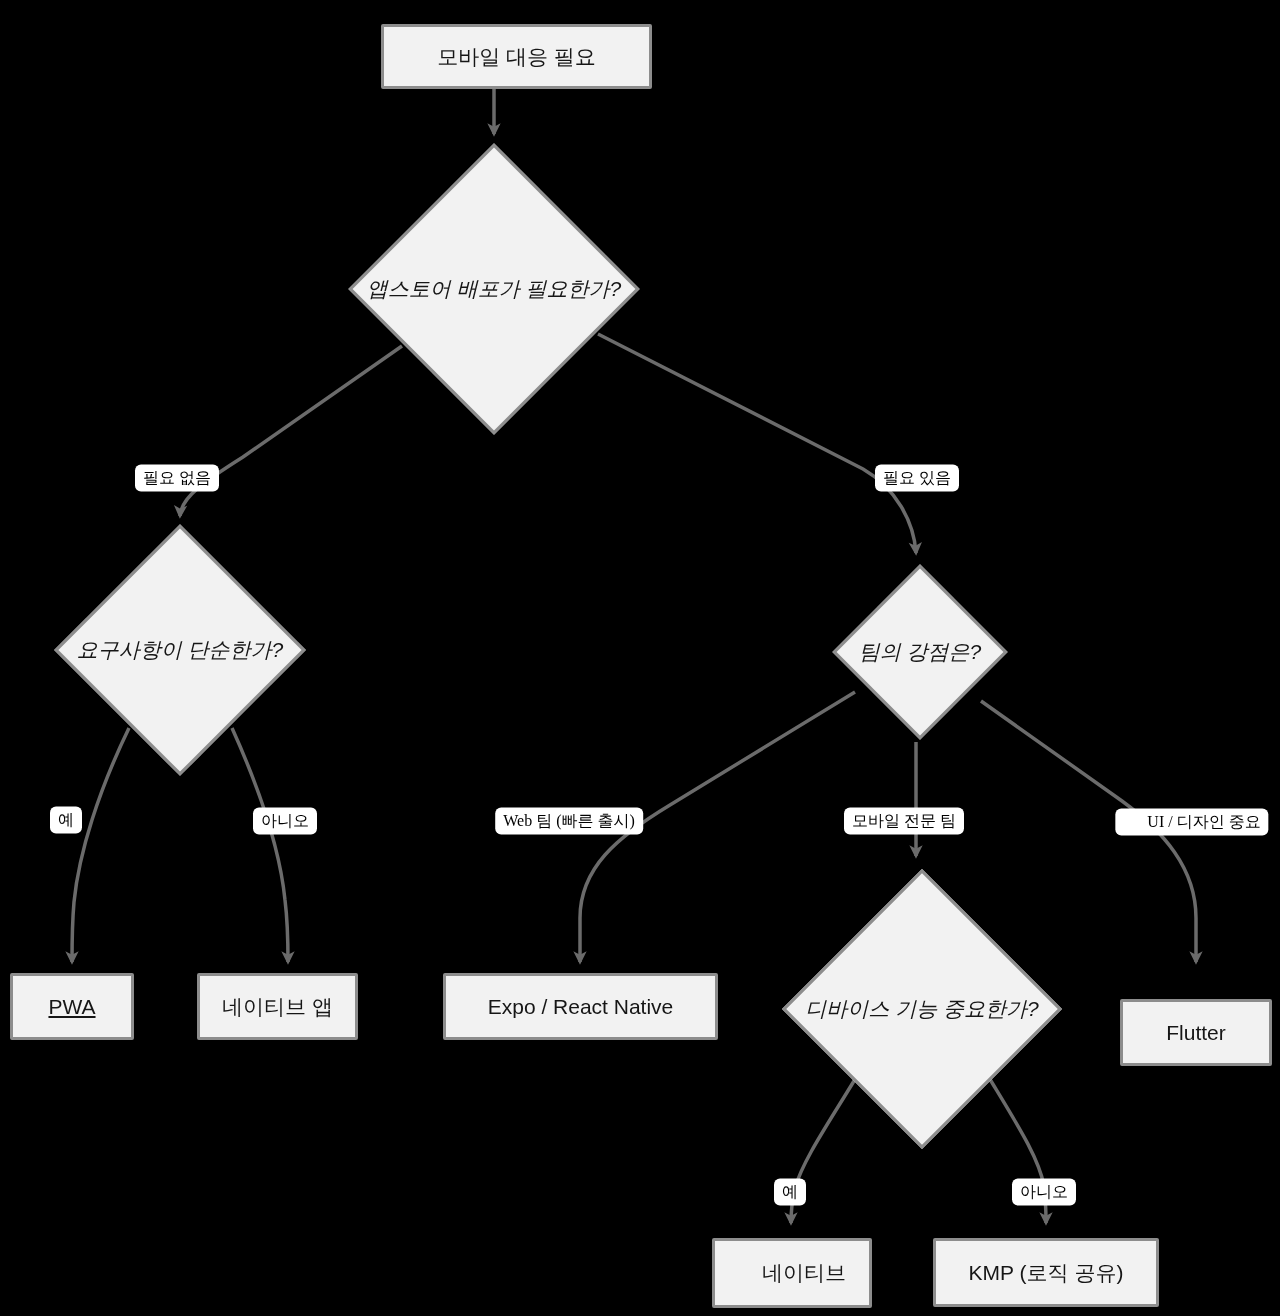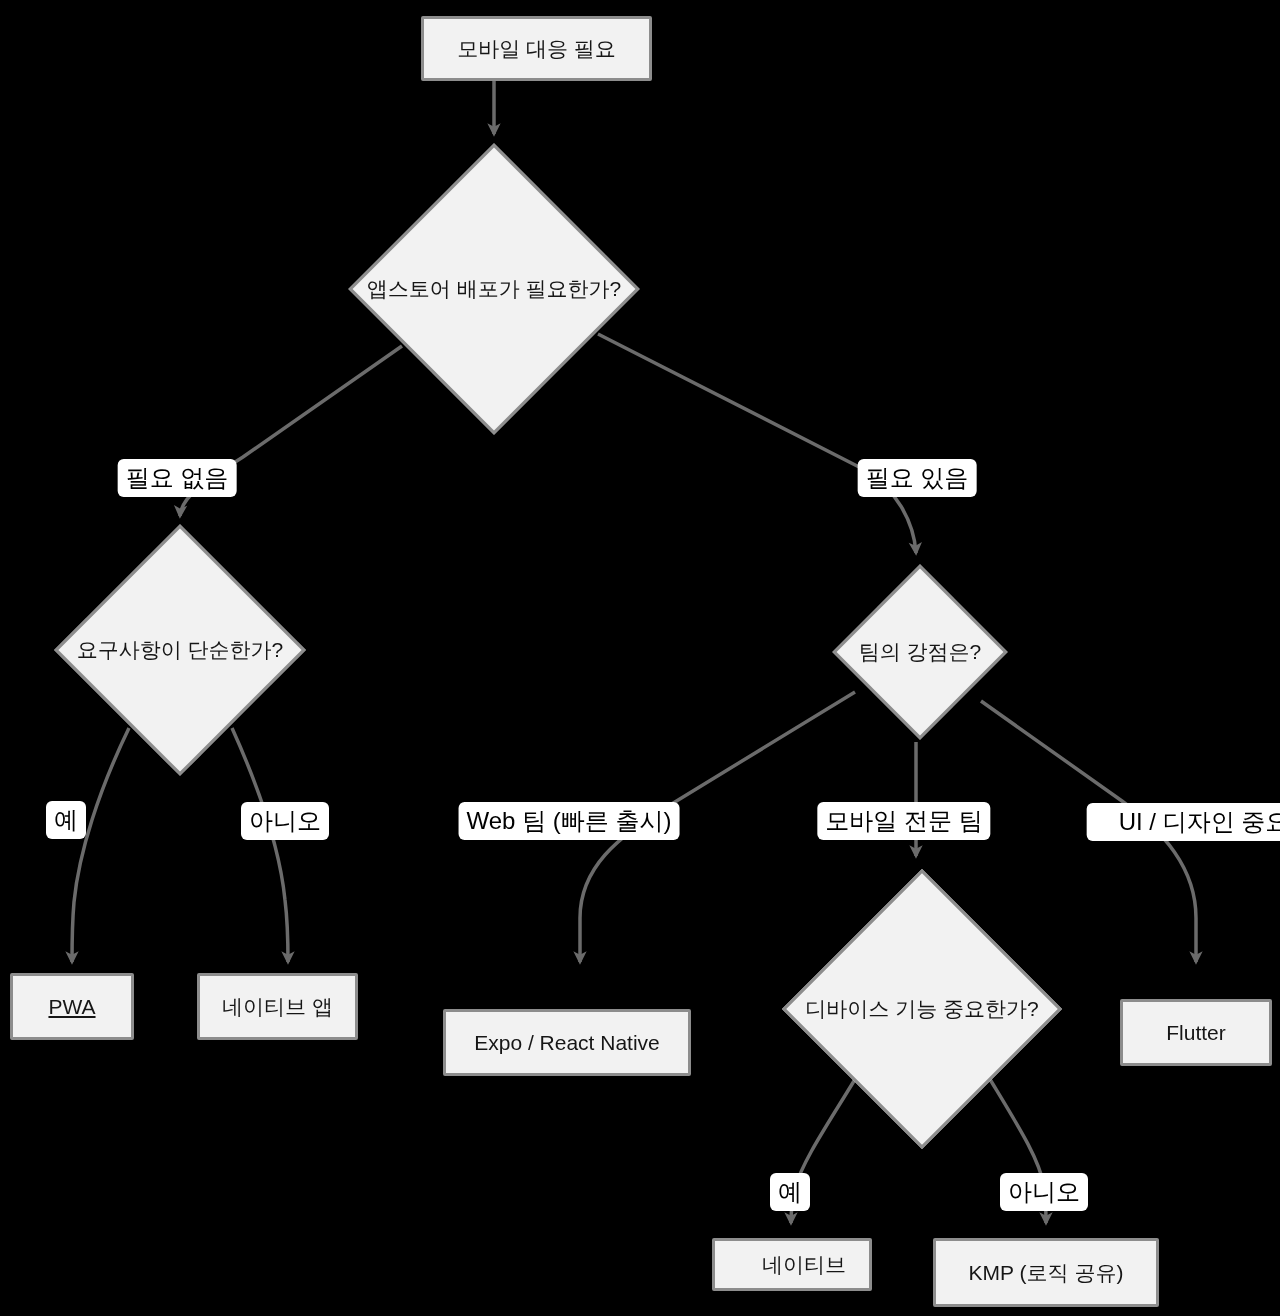--- a/index.html
+++ b/index.html
@@ -26,28 +26,29 @@
     background:#f2f2f2;
     border:3px solid #8d8d8d;
     transform:rotate(45deg);
     box-sizing:border-box;
   }
   .diamond-text{
     position:absolute;left:0;top:0;
     transform:translate(-50%,-50%);
     color:#161616;font-size:21px;white-space:nowrap;
     z-index:3;
+    font-style:italic;
   }
   .edge-label{
     position:absolute;z-index:4;
     transform:translate(-50%,-50%);
     background:#ffffff;
     border-radius:6px;
     padding:3px 8px;
-    color:#000;font-size:24px;white-space:nowrap;
+    color:#000;font-size:16px;white-space:nowrap;font-family:Liberation Serif, serif;
   }
 </style>
 </head>
 <body>
 
 <svg id="edges" width="1280" height="1316" viewBox="0 0 1280 1316">
   <defs>
     <marker id="arrow" viewBox="0 0 12 12" refX="9" refY="6" markerWidth="16" markerHeight="16" markerUnits="userSpaceOnUse" orient="auto">
       <path d="M1,1 L11,6 L1,11 L3.5,6 Z" fill="#6b6b6b"></path>
     </marker>
@@ -57,31 +58,31 @@
   <path class="edge-path" d="M 598 334 L 863 469 C 896 488 914 522 916 553" marker-end="url(#arrow)"></path>
   <path class="edge-path" d="M 129 728 C 99 790 79 852 74 902 C 72 925 72 945 72 962" marker-end="url(#arrow)"></path>
   <path class="edge-path" d="M 232 728 C 259 788 280 850 285 900 C 288 924 288 945 288 962" marker-end="url(#arrow)"></path>
   <path class="edge-path" d="M 855 692 L 670 805 C 617 837 580 868 580 918 L 580 962" marker-end="url(#arrow)"></path>
   <path class="edge-path" d="M 916 742 L 916 856" marker-end="url(#arrow)"></path>
   <path class="edge-path" d="M 981 701 L 1122 801 C 1163 831 1196 868 1196 918 L 1196 962" marker-end="url(#arrow)"></path>
   <path class="edge-path" d="M 857 1076 C 828 1124 803 1160 795 1188 C 791 1205 791 1215 791 1223" marker-end="url(#arrow)"></path>
   <path class="edge-path" d="M 988 1076 C 1017 1124 1039 1158 1044 1186 C 1046 1203 1046 1215 1046 1223" marker-end="url(#arrow)"></path>
 </svg>
 
-<div class="node-rect" style="left:381px;top:16px;width:231px;height:65px;margin-left:40px;">모바일 대응 필요</div>
+<div class="node-rect" style="left:381px;top:24px;width:271px;height:65px;">모바일 대응 필요</div>
 
 <div class="node-rect" style="left:10px;top:973px;width:124px;height:67px;text-decoration:underline;">PWA</div>
 
 <div class="node-rect" style="left:197px;top:973px;width:161px;height:67px;">네이티브 앱</div>
 
-<div class="node-rect" style="left:443px;top:973px;width:248px;height:67px;margin-top:36px;">Expo / React Native</div>
+<div class="node-rect" style="left:443px;top:973px;width:275px;height:67px;">Expo / React Native</div>
 
 <div class="node-rect" style="left:1120px;top:973px;width:152px;height:67px;margin-top:26px;">Flutter</div>
 
-<div class="node-rect" style="left:712px;top:1238px;width:160px;height:53px;padding-left:24px;">네이티브</div>
+<div class="node-rect" style="left:712px;top:1238px;width:160px;height:70px;padding-left:24px;">네이티브</div>
 
 <div class="node-rect" style="left:933px;top:1238px;width:226px;height:69px;">KMP (로직 공유)</div>
 
 <div class="diamond" style="left:494px;top:289px;">
   <div class="diamond-shape" style="left:-103px;top:-103px;width:206px;height:206px;"></div>
   <div class="diamond-text">앱스토어 배포가 필요한가?</div>
 </div>
 
 <div class="diamond" style="left:180px;top:650px;">
   <div class="diamond-shape" style="left:-89px;top:-89px;width:178px;height:178px;"></div>

